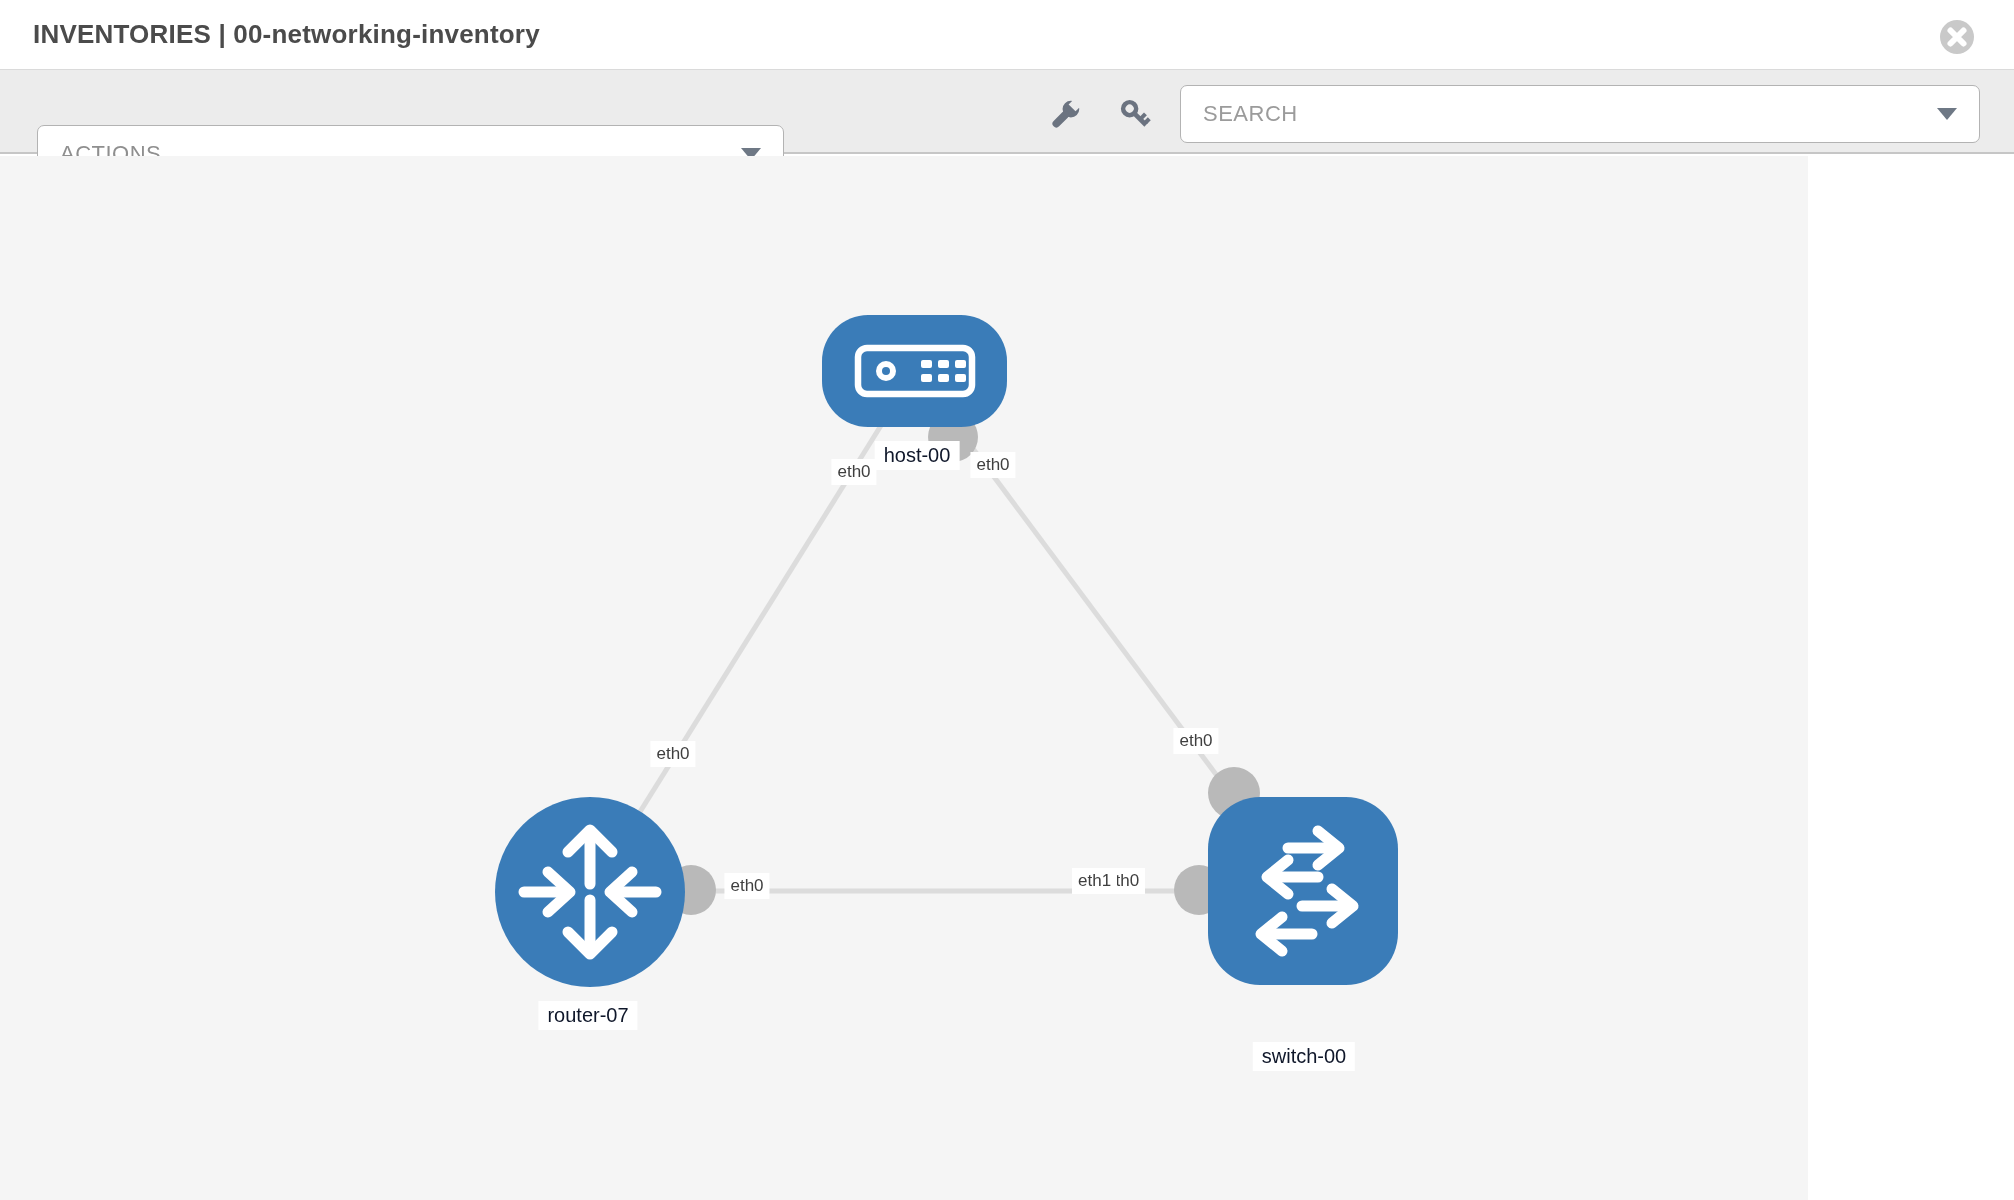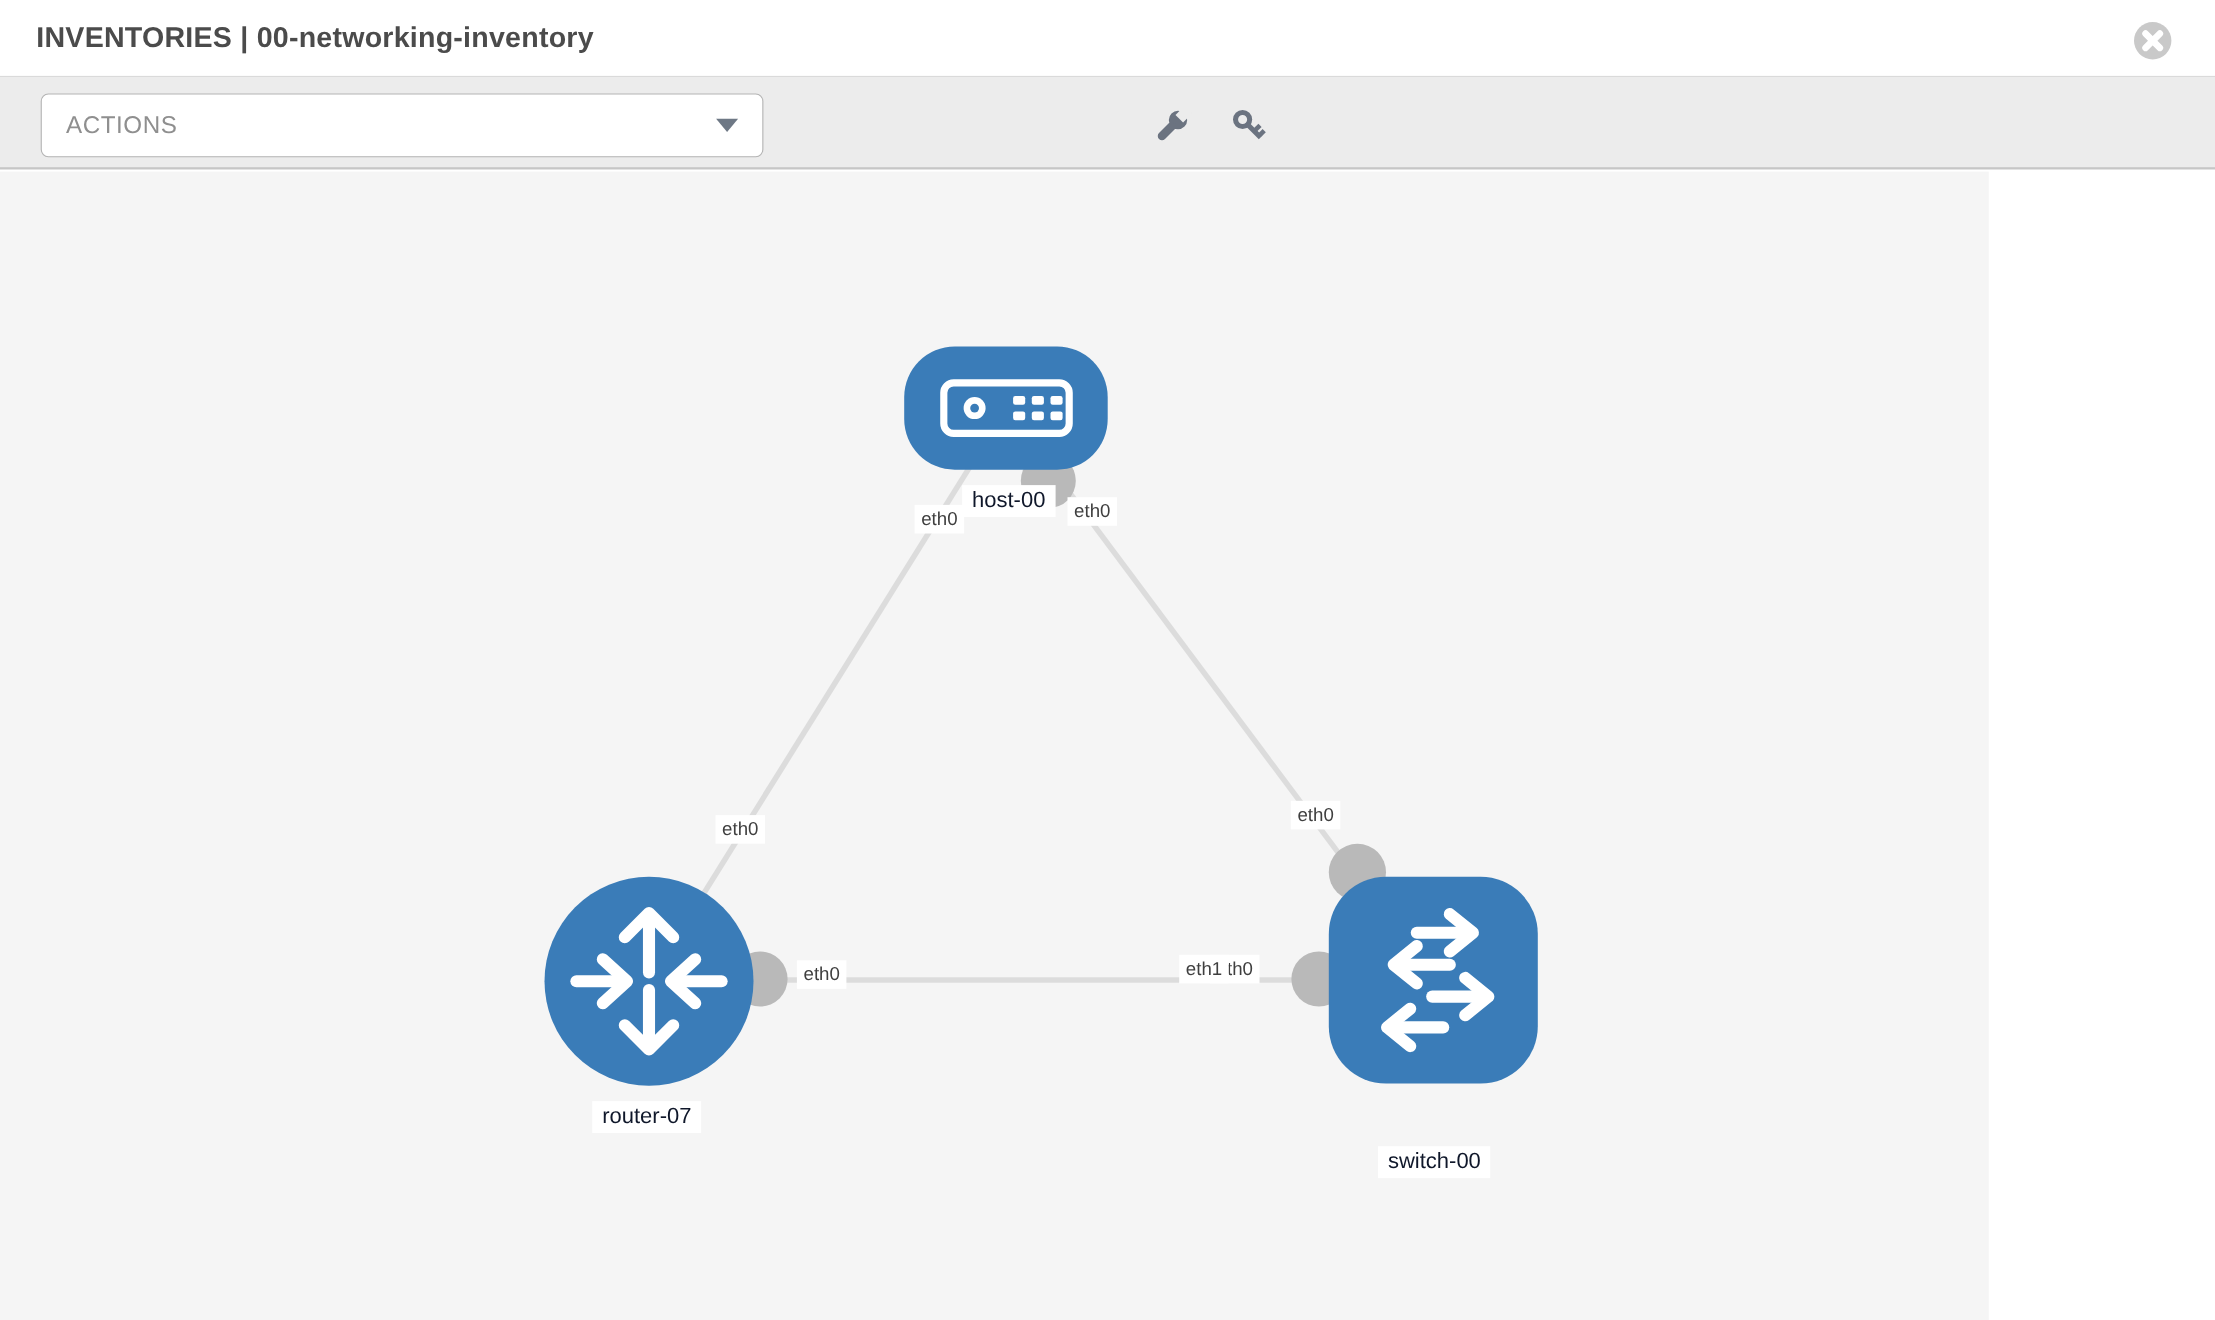--- a/index.html
+++ b/index.html
@@ -11,21 +11,21 @@
             border-bottom:1px solid #dadada;display:flex;align-items:center;text-align:right;}
   .titlebar h1{margin:0 0 0 33px;font-size:26px;font-weight:bold;color:#4b4b4b;letter-spacing:0.2px;}
   .close-btn{position:absolute;right:39px;top:19px;width:36px;height:36px;cursor:pointer;}
 
   
   .toolbar{position:absolute;left:0;top:70px;width:100%;height:84px;background:#ececec;
            border-bottom:2px solid #c6c6c6;box-sizing:border-box;}
   .dropdown{position:absolute;top:15px;height:58px;background:#fff;border:1px solid #b3b3b3;
             border-radius:7px;display:flex;align-items:center;justify-content:space-between;
             padding:0 22px;box-sizing:border-box;font-size:22px;color:#8f8f8f;letter-spacing:0.5px;cursor:pointer;}
-  .dropdown.actions{left:37px;width:657px;}
+  .dropdown.actions{left:37px;width:747px;margin-top:40px;}
   .dropdown.search{left:1180px;width:800px;color:#9b9b9b;}
   .caret{width:0;height:0;border-left:10px solid transparent;border-right:10px solid transparent;
          border-top:12px solid #6e7885;}
   .tool-icon{position:absolute;top:27px;width:36px;height:36px;cursor:pointer;}
   .tool-icon.wrench{left:1047px;}
   .tool-icon.key{left:1118px;}
 
   
   .canvas{position:absolute;left:0;top:156px;width:1808px;height:1044px;background:#f5f5f5;}
   .topo-svg{position:absolute;left:0;top:0;}
@@ -92,20 +92,24 @@
       <svg width="36" height="36" viewBox="0 0 28 28">
         <g transform="rotate(-45 14 14)">
           <circle cx="14" cy="7" r="5" fill="none" stroke="#6b7380" stroke-width="3.6"></circle>
           <rect x="12.2" y="11" width="3.6" height="14" fill="#6b7380"></rect>
           <rect x="15.2" y="17" width="4.6" height="3.2" fill="#6b7380"></rect>
           <rect x="15.2" y="21.8" width="4" height="3.2" fill="#6b7380"></rect>
         </g>
       </svg>
     </div>
 
+    <div class="dropdown search">
+      <span>SEARCH</span>
+      <span class="caret"></span>
+    </div>
   </div>
 
   <div class="canvas">
 
     <svg class="topo-svg" width="2014" height="1044" viewBox="0 156 2014 1044">
 
       <line class="link-line" x1="915" y1="371" x2="590" y2="892"></line>
       <line class="link-line" x1="915" y1="371" x2="1303" y2="891"></line>
       <line class="link-line" x1="590" y1="891" x2="1303" y2="891"></line>
 

